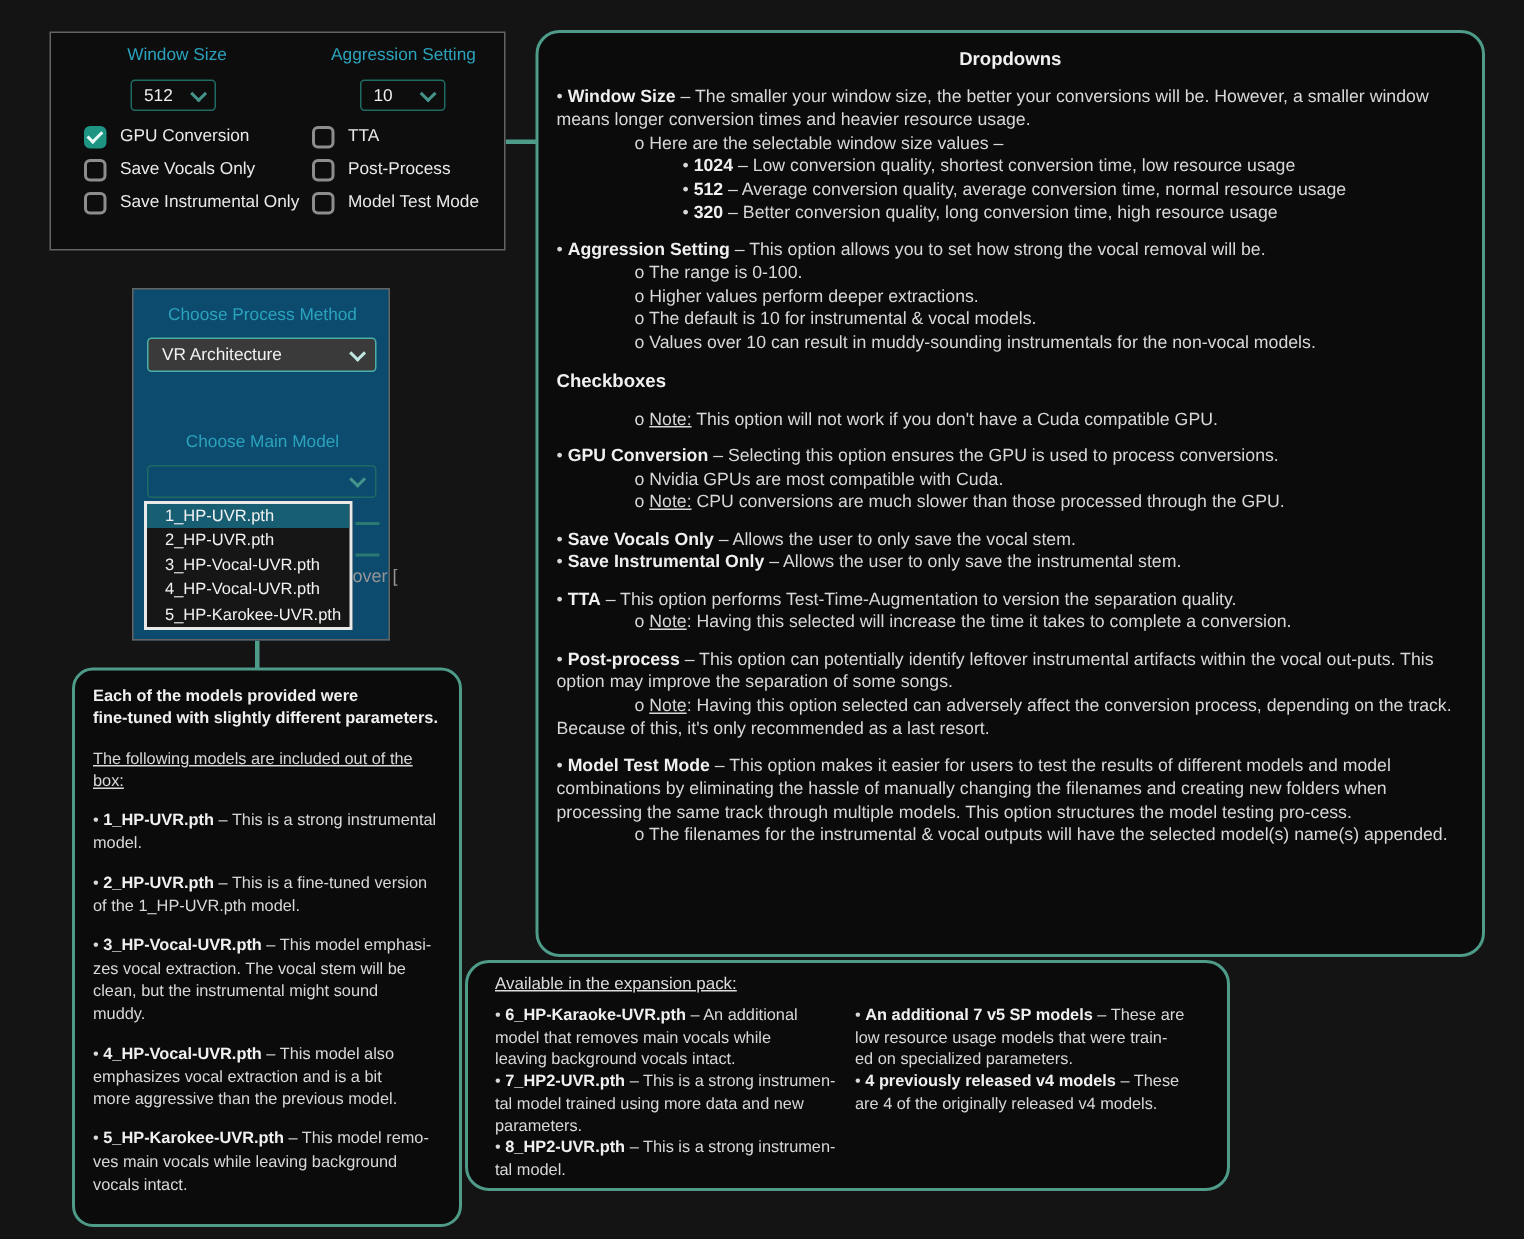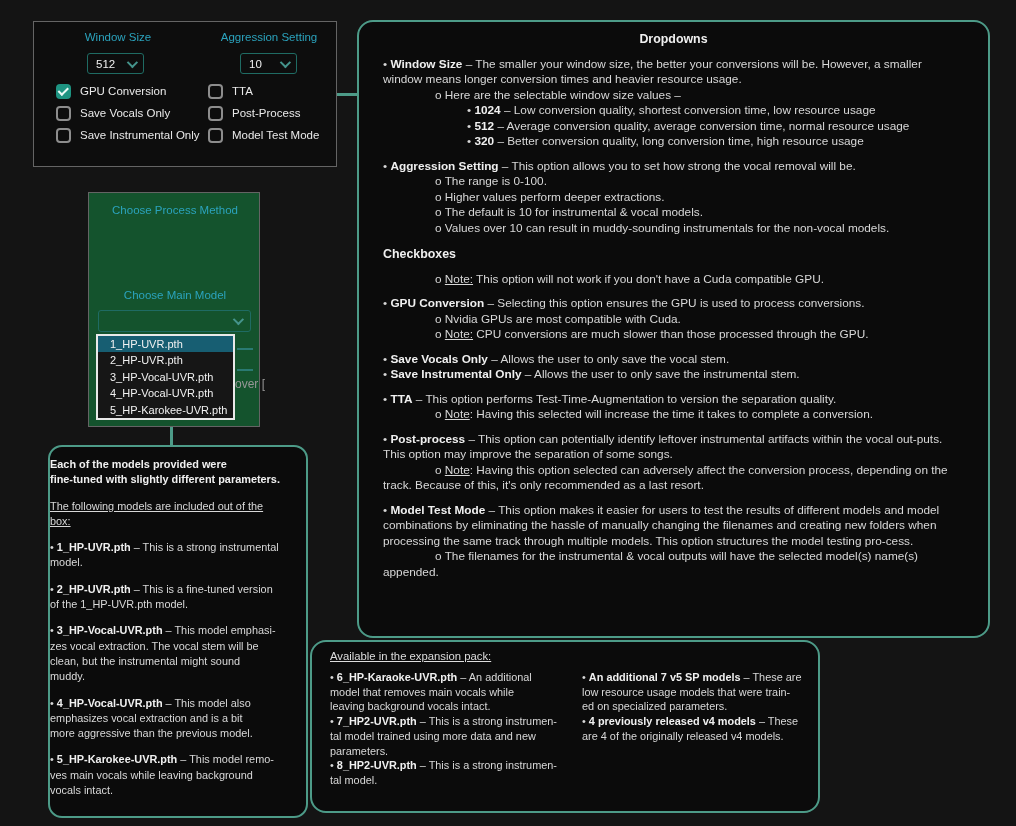--- a/index.html
+++ b/index.html
@@ -23,62 +23,62 @@
   .cbrow{position:absolute;display:flex;align-items:center;gap:9px;height:18px;}
   .cbx{width:15px;height:15px;box-sizing:border-box;border:2px solid #8d8d8d;border-radius:4px;
        background:transparent;display:flex;align-items:center;justify-content:center;}
   .cbx.checked{background:#1e9482;border-color:#1e9482;}
   .cbx .tick{display:none;width:8px;height:4px;border-left:2px solid #eafaf6;border-bottom:2px solid #eafaf6;
              transform:rotate(-45deg) translateY(-1px);}
   .cbx.checked .tick{display:block;}
   .cblabel{color:#e9e9e9;font-size:11.5px;white-space:nowrap;}
 
   
-  .process-panel{left:88px;top:192px;width:172px;height:235px;background:#14532d;border:1px solid #646464;}
+  .process-panel{left:88px;top:192px;width:172px;height:235px;background:#0c4a6e;border:1px solid #646464;}
   .sel{position:absolute;box-sizing:border-box;display:flex;align-items:center;justify-content:space-between;
        padding:0 9px;font-size:11.5px;color:#f2f2f2;}
   .sel-method{left:9px;top:32px;width:153px;height:23px;background:#3a3a3a;border:1px solid #49b0a8;border-radius:3px;}
   .sel-model{left:9px;top:117px;width:153px;height:22px;background:transparent;border:1px solid #1f6b63;border-radius:3px;}
   .model-list{position:absolute;left:7px;top:141px;width:139px;height:86px;box-sizing:border-box;
               background:#161616;border:2px solid #e9e9e9;overflow:hidden;z-index:2;}
   .model-item{height:16.4px;line-height:16.4px;padding-left:12px;font-size:11px;color:#f2f2f2;white-space:nowrap;}
   .model-item.selected{background:#175e72;}
   .bg-line{position:absolute;width:16px;height:2px;background:#2a7a72;}
   .bg-frag{position:absolute;left:146px;top:184px;color:#969696;font-size:12px;white-space:nowrap;}
 
   
   .blk{margin:0;}
   .blk .b{font-weight:bold;color:#f0f0f0;}
   .blk .u{text-decoration:underline;}
 
   
   .info-panel{left:357px;top:20px;width:633px;height:618px;background:#0b0b0b;
-              border:2px solid #4d9b88;border-radius:16px;padding:8px 24px 0;overflow:hidden;z-index:1;}
+              border:2px solid #4d9b88;border-radius:16px;padding:8px 12px 0;overflow:hidden;z-index:1;}
   .info-blocks{font-size:11.8px;line-height:15.5px;color:#d8d8d8;}
   .info-blocks .blk{white-space:pre-wrap;}
   .info-blocks .blk.h{text-align:center;font-size:12.4px;margin:2px 0 9px;color:#f2f2f2;}
   .info-blocks .blk.h2{font-size:12.4px;margin:11px 0 9px;color:#f2f2f2;}
   .info-blocks .blk.p{margin-top:9px;}
   .info-blocks .blk.line{margin-top:0;}
   .info-blocks .blk.sub{text-indent:52px;}
   .info-blocks .blk.sub2{padding-left:84px;}
 
   
   .models-panel{left:48px;top:445px;width:260px;height:373px;background:#0b0b0b;
-                border:2px solid #4d9b88;border-radius:14px;padding:10px 6px 0 0;overflow:hidden;}
+                border:2px solid #4d9b88;border-radius:14px;padding:10px 6px 0 12px;overflow:hidden;}
   .models-blocks{font-size:10.9px;line-height:15.3px;color:#d8d8d8;}
   .models-blocks .blk{white-space:pre;}
   .models-blocks .blk.p{margin-top:11px;}
   .models-blocks .blk:first-child{margin-top:0;}
 
   
-  .expansion-panel{left:310px;top:640px;width:510px;height:173px;background:#0b0b0b;
+  .expansion-panel{left:310px;top:640px;width:510px;height:154px;background:#0b0b0b;
                    border:2px solid #4d9b88;border-radius:16px;padding:6px 8px 0 18px;overflow:hidden;z-index:3;}
   .exp-heading{font-size:11.3px;color:#dddddd;text-decoration:underline;margin:2px 0 8px;}
-  .exp-cols{display:flex;gap:12px;}
+  .exp-cols{display:flex;}
   .exp-col1{width:240px;flex:0 0 auto;}
   .exp-col2{flex:1;}
   .exp-blocks{font-size:10.9px;line-height:14.7px;color:#d8d8d8;}
   .exp-blocks .blk{white-space:pre;}
 </style>
 </head>
 <body>
 
 <div id="canvas">
 
@@ -121,20 +121,24 @@
       <span class="cblabel">Post-Process</span>
     </div>
     <div class="cbrow" style="left:174px;top:104px;">
       <span class="cbx"></span>
       <span class="cblabel">Model Test Mode</span>
     </div>
   </div>
 
   <div class="panel process-panel">
     <div class="teal-label" style="left:0;top:11px;width:172px;">Choose Process Method</div>
+    <div class="sel sel-method">
+      <span>VR Architecture</span>
+      <span class="chev" style="border-color:#bfe7e2;"></span>
+    </div>
     <div class="teal-label" style="left:0;top:96px;width:172px;">Choose Main Model</div>
     <div class="sel sel-model">
       <span></span>
       <span class="chev"></span>
     </div>
 
     <div class="bg-line" style="left:148px;top:155px;"></div>
     <div class="bg-line" style="left:148px;top:176px;"></div>
     <div class="bg-frag">over [</div>
 

